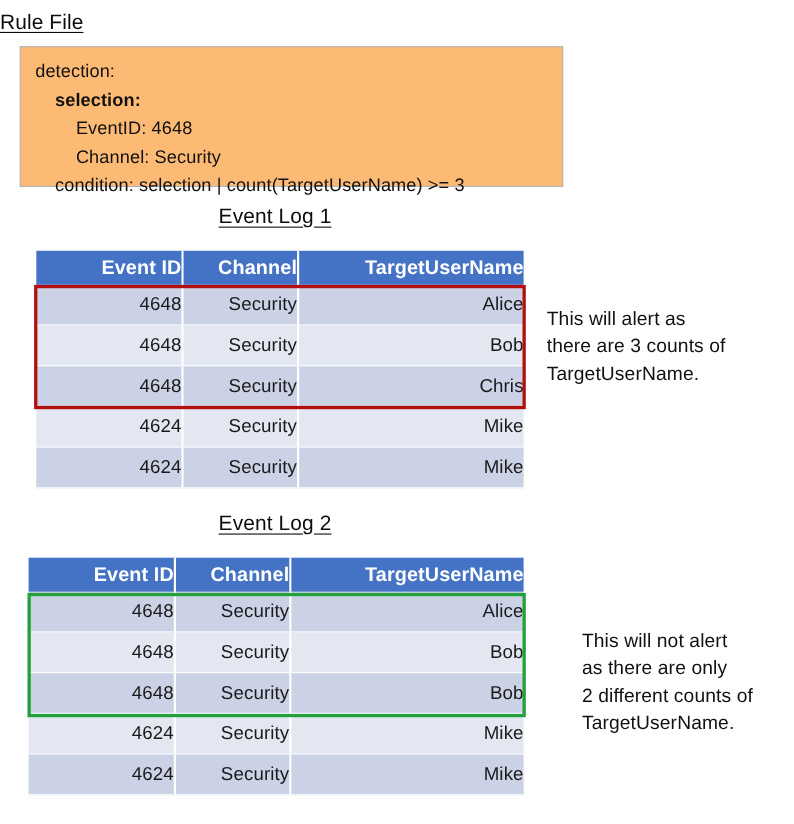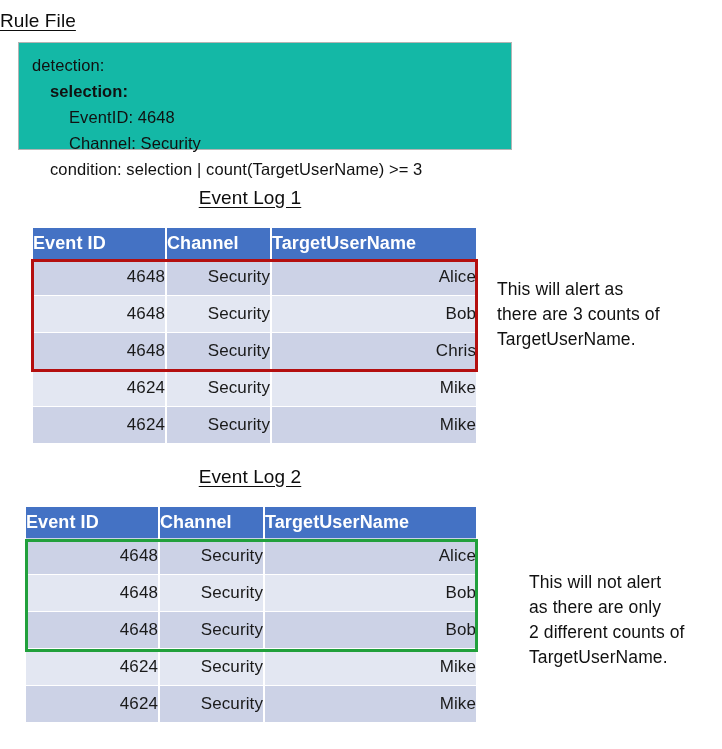--- a/index.html
+++ b/index.html
@@ -30,24 +30,24 @@
   #rule-file-title  { left: 0;  top: 10px;  width: 512px; }
   #event-log1-title { left: 0;  top: 187px; width: 500px; text-align: center; }
   #event-log2-title { left: 0;  top: 466px; width: 500px; text-align: center; text-decoration: underline; }
 
   
   #rule-file-box {
     position: absolute;
     left: 18px;
     top: 42px;
     width: 494px;
-    height: 108px;
+    height: 128px;
     border: 1px solid #b4b4b4;
     box-sizing: border-box;
-    background: #14b8a6;
+    background: #fdba74;
   }
   .rule-line {
     position: absolute;
     font-size: 16.5px;
     line-height: 16.5px;
     color: #111111;
     white-space: pre;
     letter-spacing: 0.1px;
   }
   #rule-line-0 { left: 13px; top: 14px; }
@@ -66,21 +66,21 @@
   #event-log1-table { left: 33px; top: 228px; width: 443px; }
   #event-log2-table { left: 26px; top: 507px; width: 450px; }
 
   .log-table th {
     background: #4472c4;
     color: #ffffff;
     font-size: 18px;
     font-weight: bold;
     height: 31px;
     padding: 0;
-    text-align: left;
+    text-align: right;
     border-right: 2px solid #ffffff;
     letter-spacing: 0.1px;
     white-space: nowrap;
   }
   .log-table th:last-child { border-right: none; }
 
   .log-table td {
     font-size: 17px;
     height: 36px;
     padding: 0;

